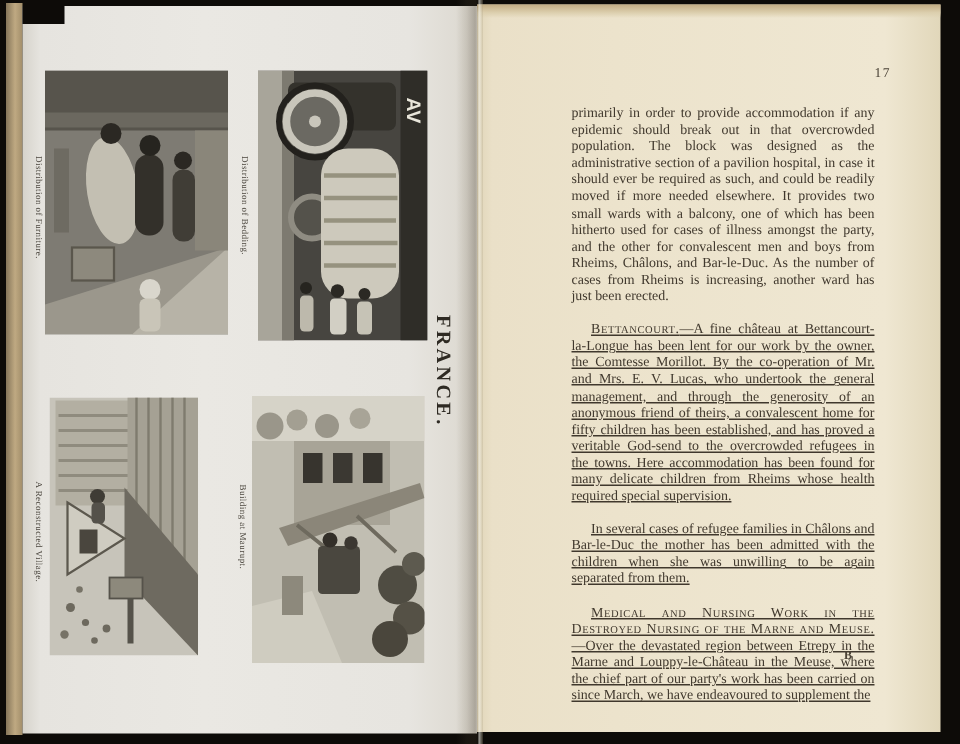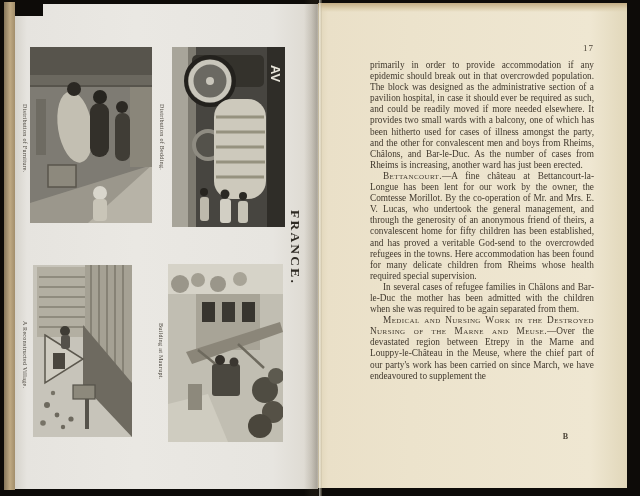--- a/index.html
+++ b/index.html
@@ -54,22 +54,22 @@
   }
   
   .page-number {
     position:absolute; left:52px; top:40px; width:224px;
     text-align:right; font-size:9px; letter-spacing:1px; color:#4a4236;
   }
   .text-column {
     position:absolute; left:52px; top:57px; width:224px;
     font-size:9.3px; line-height:11.1px; color:#40382d;
   }
-  .para { margin:0; text-align:justify; }
-  .para.indent { text-indent:13px; }
+  .para { margin:11px; text-align:justify; }
+  .para.indent { text-indent:13px;text-decoration:underline; }
   .lead-caps { font-variant:small-caps; letter-spacing:0.4px; }
   .sig-mark {
     position:absolute; left:52px; top:429px; width:224px;
     text-align:right; padding-right:26px; box-sizing:border-box;
     font-size:8px; font-weight:bold; color:#4a4236;
   }
 </style>
 </head>
 <body>
 
@@ -182,21 +182,21 @@
 
     <div class="corner-notch"></div>
   </div>
 
   <div class="page-right">
     <div class="page-right-topedge"></div>
     <div class="page-number">17</div>
     <div class="text-column">
         <p class="para">primarily in order to provide accommodation if any epidemic should break out in that overcrowded population. The block was designed as the administrative section of a pavilion hospital, in case it should ever be required as such, and could be readily moved if more needed elsewhere. It provides two small wards with a balcony, one of which has been hitherto used for cases of illness amongst the party, and the other for convalescent men and boys from Rheims, Châlons, and Bar-le-Duc. As the number of cases from Rheims is increasing, another ward has just been erected.</p>
         <p class="para indent"><span class="lead-caps">Bettancourt.</span>—A fine château at Bettancourt-la-Longue has been lent for our work by the owner, the Comtesse Morillot. By the co-operation of Mr. and Mrs. E. V. Lucas, who undertook the general management, and through the generosity of an anonymous friend of theirs, a convalescent home for fifty children has been established, and has proved a veritable God-send to the overcrowded refugees in the towns. Here accommodation has been found for many delicate children from Rheims whose health required special supervision.</p>
-        <p class="para indent">In several cases of refugee families in Châlons and Bar-le-Duc the mother has been admitted with the children when she was required to be again separated from them.</p>
+        <p class="para indent">In several cases of refugee families in Châlons and Bar-le-Duc the mother has been admitted with the children when she was unwilling to be again separated from them.</p>
         <p class="para indent"><span class="lead-caps">Medical and Nursing Work in the Destroyed Nursing of the Marne and Meuse.</span>—Over the devastated region between Etrepy in the Marne and Louppy-le-Château in the Meuse, where the chief part of our party's work has been carried on since March, we have endeavoured to supplement the</p>
       </div>
     <div class="sig-mark">B</div>
   </div>
 
   <div class="gutter-shadow"></div>
   <div class="gutter-crease"></div>
 
 </div>
 

